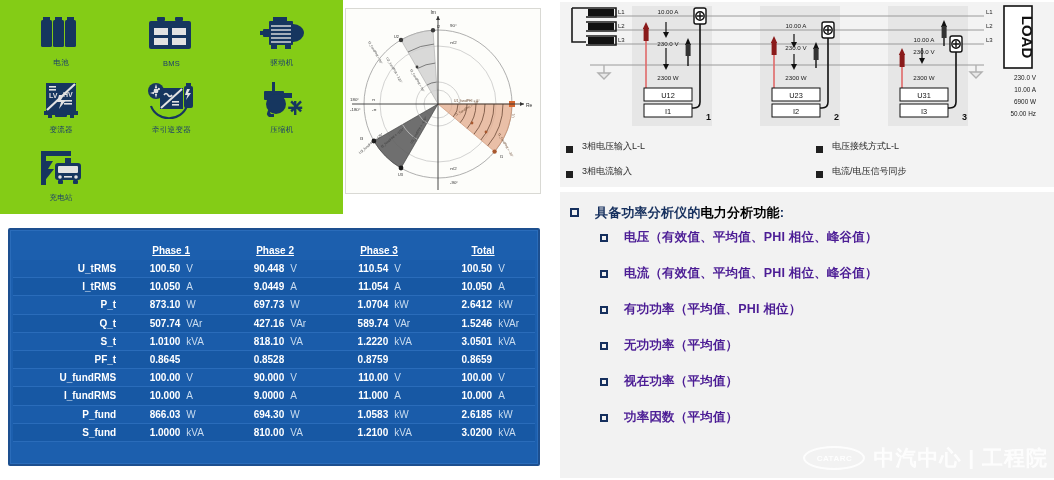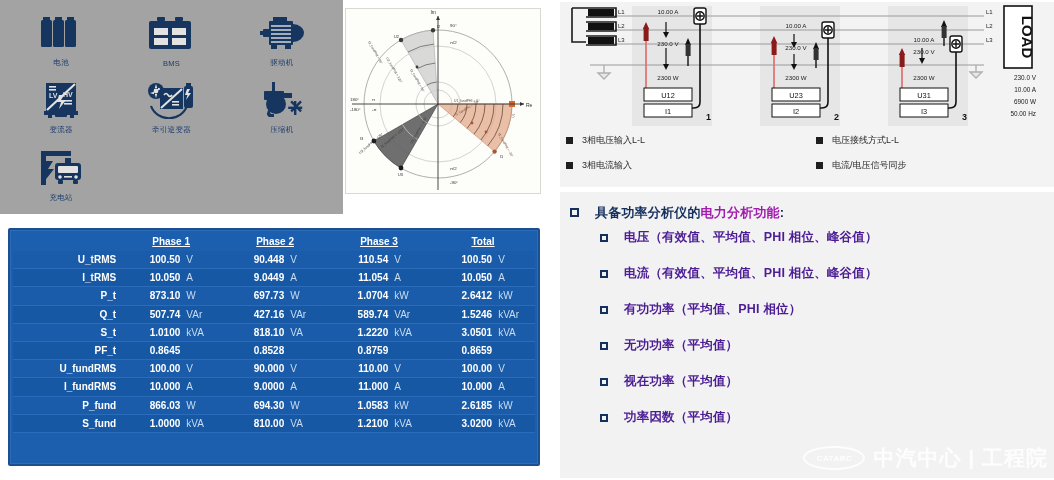--- a/index.html
+++ b/index.html
@@ -10,21 +10,21 @@
     overflow: hidden;
   }
   #page { position: relative; width: 1054px; height: 480px; background: #fff; }
 
   
   #left-col { position: absolute; left: 0; top: 0; width: 548px; height: 480px; }
 
   
   #icon-panel {
     position: absolute; left: 0; top: 0; width: 343px; height: 214px;
-    background: #a3a3a3;
+    background: #84cc16;
   }
   #icon-grid {
     position: absolute; left: 6px; top: 6px; width: 331px; height: 202px;
     display: grid; grid-template-columns: repeat(3, 1fr); grid-template-rows: repeat(3, 1fr);
   }
   .icon-cell { display: flex; flex-direction: column; align-items: center; justify-content: center; }
   .icon-glyph { height: 44px; display: flex; align-items: center; justify-content: center; }
   .icon-label {
     margin-top: 3px; font-size: 7.5px; color: #1b3c6e; letter-spacing: .3px;
     text-align: center; white-space: nowrap;
@@ -41,21 +41,21 @@
   
   #left-gap { position: absolute; left:0; top:214px; width: 548px; height: 14px; background:#fff; }
 
   
   #meas-table-wrap {
     position: absolute; left: 8px; top: 228px; width: 532px; height: 238px;
     background: #1c5fae; border: 2px solid #1d4f8f;
     border-radius: 2px; padding: 3px;
     box-shadow: inset 0 0 0 1px #2a6cba;
   }
-  table.meas { width: 100%; border-collapse: collapse; table-layout: fixed; }
+  table.meas { width: 100%; border-collapse: collapse; table-layout: fixed; margin-top: 9px; }
   table.meas col.c-label { width: 96px; }
   table.meas col.c-val   { width: 58px; }
   table.meas col.c-unit  { width: 36px; }
   table.meas th, table.meas td {
     font-size: 10px; color: #ffffff; font-weight: bold;
     padding: 0 3px; height: 17.2px; line-height: 17.2px;
     border-bottom: 1px solid #2a6cba;
     overflow: hidden; white-space: nowrap;
   }
   table.meas thead th { border-bottom: none; height: 18px; }
@@ -73,38 +73,38 @@
     position: absolute; left: 12px; top: 2px; width: 494px; height: 185px;
     background: #f3f3f3;
   }
   #circuit-panel svg { display: block; }
 
   #bullets2 {
     position: absolute; left: 18px; top: 128px; width: 488px; height: 50px;
     display: grid; grid-template-columns: 250px 1fr; grid-template-rows: 25px 25px;
     grid-auto-flow: column;
   }
-  .b2-item { display: flex; align-items: center; font-size: 9px; color: #2a2a2a; }
+  .b2-item { display: flex; align-items: flex-end; font-size: 9px; color: #2a2a2a; }
   .b2-sq { width: 7px; height: 7px; background: #1f1f1f; margin-right: 9px; flex: none; }
 
   #feature-panel {
     position: absolute; left: 12px; top: 192px; width: 494px; height: 286px;
     background: #f2f2f2;
   }
   .feat-head { display: flex; align-items: flex-start; padding: 12px 0 0 10px; }
   .sq-hollow {
     width: 9px; height: 9px; border: 2px solid #16305e; flex: none;
     margin-top: 4px;
   }
   .sq-hollow.small { width: 8px; height: 8px; border-width: 2px; }
   .feat-head-text {
     margin-left: 16px; font-size: 13px; font-weight: bold; color: #16305e;
     letter-spacing: .2px;
   }
-  .feat-head-text .red { color: #a21caf; }
+  .feat-head-text .red { color: #000000; }
   #feat-list { margin-top: 8px; }
   .feat-item { display: flex; align-items: flex-start; padding: 0 0 0 40px; height: 36px; }
   .feat-item-text {
     margin-left: 16px; font-size: 12.5px; font-weight: bold; color: #4c1d95;
     letter-spacing: .2px; line-height: 1.2;
   }
 
   
   #watermark {
     position: absolute; right: 6px; bottom: 6px;

